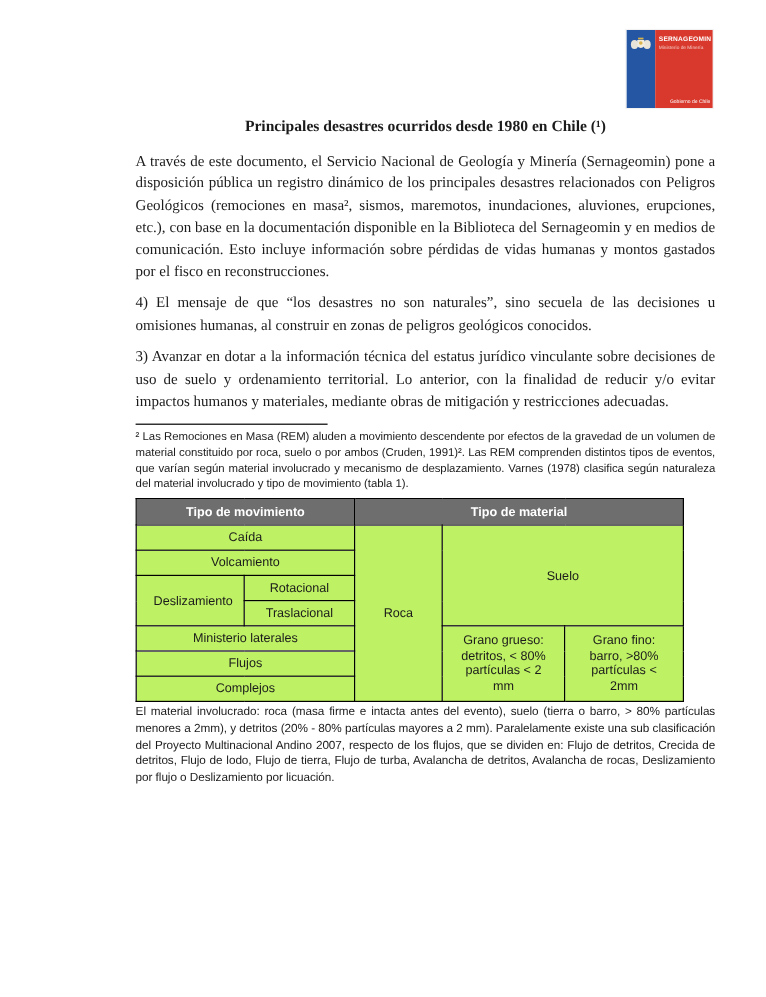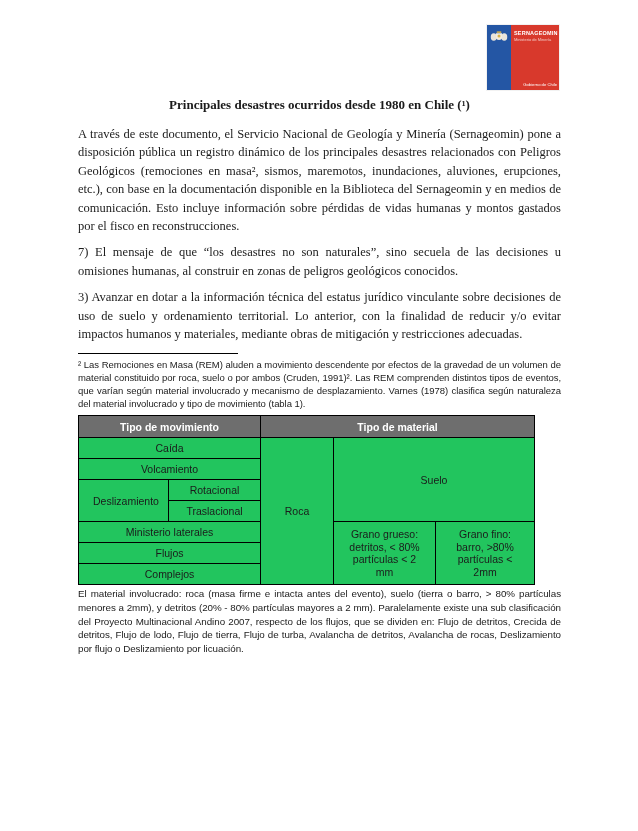--- a/index.html
+++ b/index.html
@@ -3,20 +3,21 @@
 <meta charset="utf-8">
 <style>
   html, body { margin:0; padding:0; background:#ffffff; }
   .page {
     position:relative;
     width:570px; height:831px;
     background:#ffffff;
     overflow:hidden;
     font-family:"Liberation Serif", serif;
     color:#1b1b1b;
+    margin-left:35px;
   }
 
   
   .logo {
     position:absolute; top:25px; left:487px;
     width:72px; height:65px;
     display:flex;
     box-shadow:0 0 0 1px rgba(0,0,0,0.05);
     overflow:hidden;
   }
@@ -86,21 +87,21 @@
   .cls-table td {
     border:1px solid #000;
     text-align:center; vertical-align:middle;
     padding:1px 14px; line-height:12.5px;
     overflow:hidden;
   }
   .cls-table td.hdr {
     background:#6e6e6e; color:#ffffff; font-weight:bold;
     height:19px;
   }
-  .cls-table td.cell { height:18px; background:#22c55e; }
+  .cls-table td.cell { height:18px; background:#bef264; }
 
   .tbl-caption {
     margin-top:2px;
     text-align:center;
     font-family:"Liberation Sans", sans-serif;
     font-size:10.5px; font-style:italic; font-weight:600;
   }
   .closing-p {
     margin:2px 0 0 0;
     font-family:Liberation Sans, sans-serif;
@@ -130,21 +131,21 @@
       <span class="logo-ministry">Ministerio de Minería</span>
       <span class="logo-gov">Gobierno de Chile</span>
     </div>
   </div>
 
   <div class="content">
 
     <div class="doc-title">Principales desastres ocurridos desde 1980 en Chile (¹)</div>
 
     <p class="body-p first">A través de este documento, el Servicio Nacional de Geología y Minería (Sernageomin) pone a disposición pública un registro dinámico de los principales desastres relacionados con Peligros Geológicos (remociones en masa², sismos, maremotos, inundaciones, aluviones, erupciones, etc.), con base en la documentación disponible en la Biblioteca del Sernageomin y en medios de comunicación. Esto incluye información sobre pérdidas de vidas humanas y montos gastados por el fisco en reconstrucciones.</p>
-    <p class="body-p item">7) El mensaje de que “los desastres no son naturales”, sino secuela de las decisiones u omisiones humanas, al construir en zonas de peligros geológicos conocidos.</p>
+    <p class="body-p item">4) El mensaje de que “los desastres no son naturales”, sino secuela de las decisiones u omisiones humanas, al construir en zonas de peligros geológicos conocidos.</p>
     <p class="body-p item">3) Avanzar en dotar a la información técnica del estatus jurídico vinculante sobre decisiones de uso de suelo y ordenamiento territorial. Lo anterior, con la finalidad de reducir y/o evitar impactos humanos y materiales, mediante obras de mitigación y restricciones adecuadas.</p>
 
     <div class="fn-block">
       <div class="fn-rule"></div>
       <p class="fn">² Las Remociones en Masa (REM) aluden a movimiento descendente por efectos de la gravedad de un volumen de material constituido por roca, suelo o por ambos (Cruden, 1991)². Las REM comprenden distintos tipos de eventos, que varían según material involucrado y mecanismo de desplazamiento. Varnes (1978) clasifica según naturaleza del material involucrado y tipo de movimiento (tabla 1).</p>
     </div>
 
     <table class="cls-table">
       <colgroup>
         <col style="width:90px">

